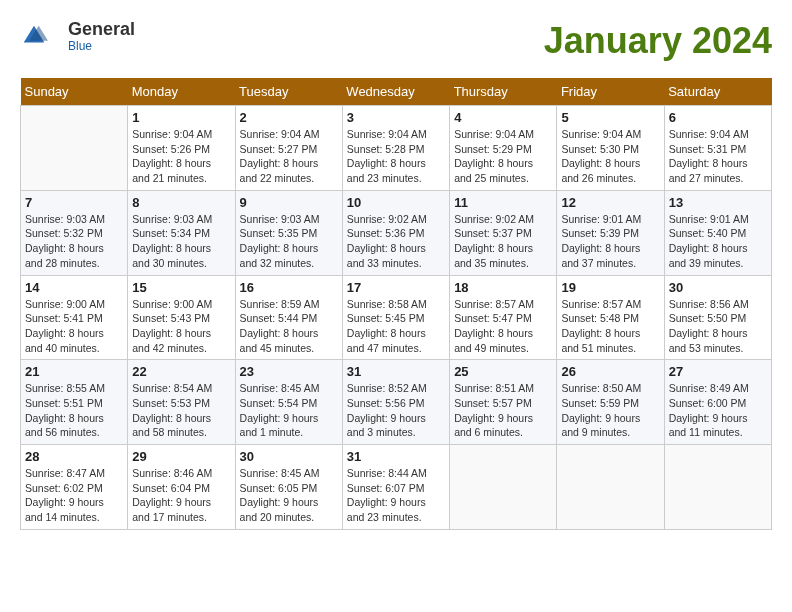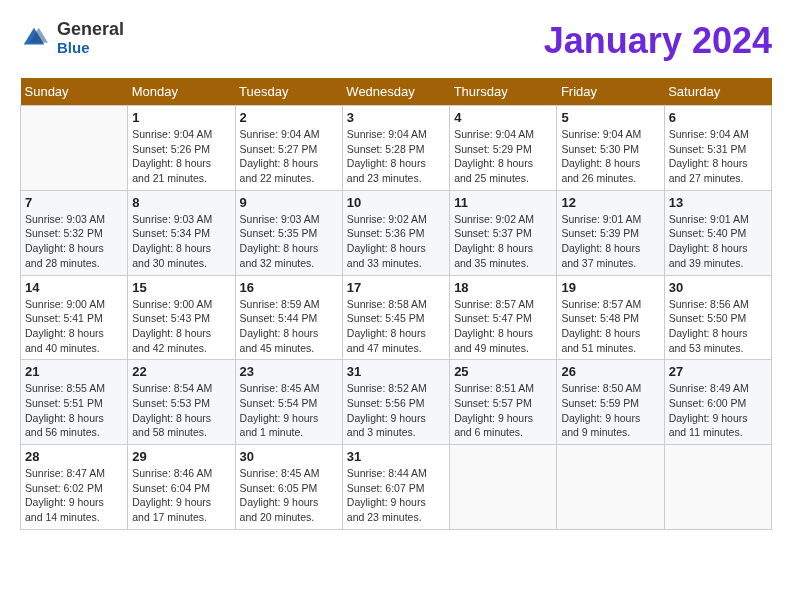--- a/index.html
+++ b/index.html
@@ -12,48 +12,48 @@
     }
     .header {
       display: flex;
       justify-content: space-between;
       align-items: flex-start;
       margin-bottom: 16px;
     }
     .logo {
       display: flex;
       align-items: center;
-      gap: 9px;
+      gap: 20px;
     }
     .logo-text {
       display: flex;
       flex-direction: column;
       line-height: 1.1;
     }
     .logo-general {
       font-size: 18px;
       font-weight: bold;
       color: #333;
     }
     .logo-blue {
-      font-size: 15px;
-      font-weight: bold;
+      font-size: 12px;
+      font-weight: normal;
       color: #1a5fa8;
     }
     .logo-icon {
       width: 28px;
       height: 28px;
     }
     .title-block {
       text-align: right;
     }
     .month-title {
       font-size: 36px;
       font-weight: bold;
-      color: #6d28d9;
+      color: #4d7c0f;
     }
     .location {
       font-size: 16px;
       color: #555;
     }
     .calendar {
       width: 100%;
       border-collapse: collapse;
       font-size: 11px;
     }

